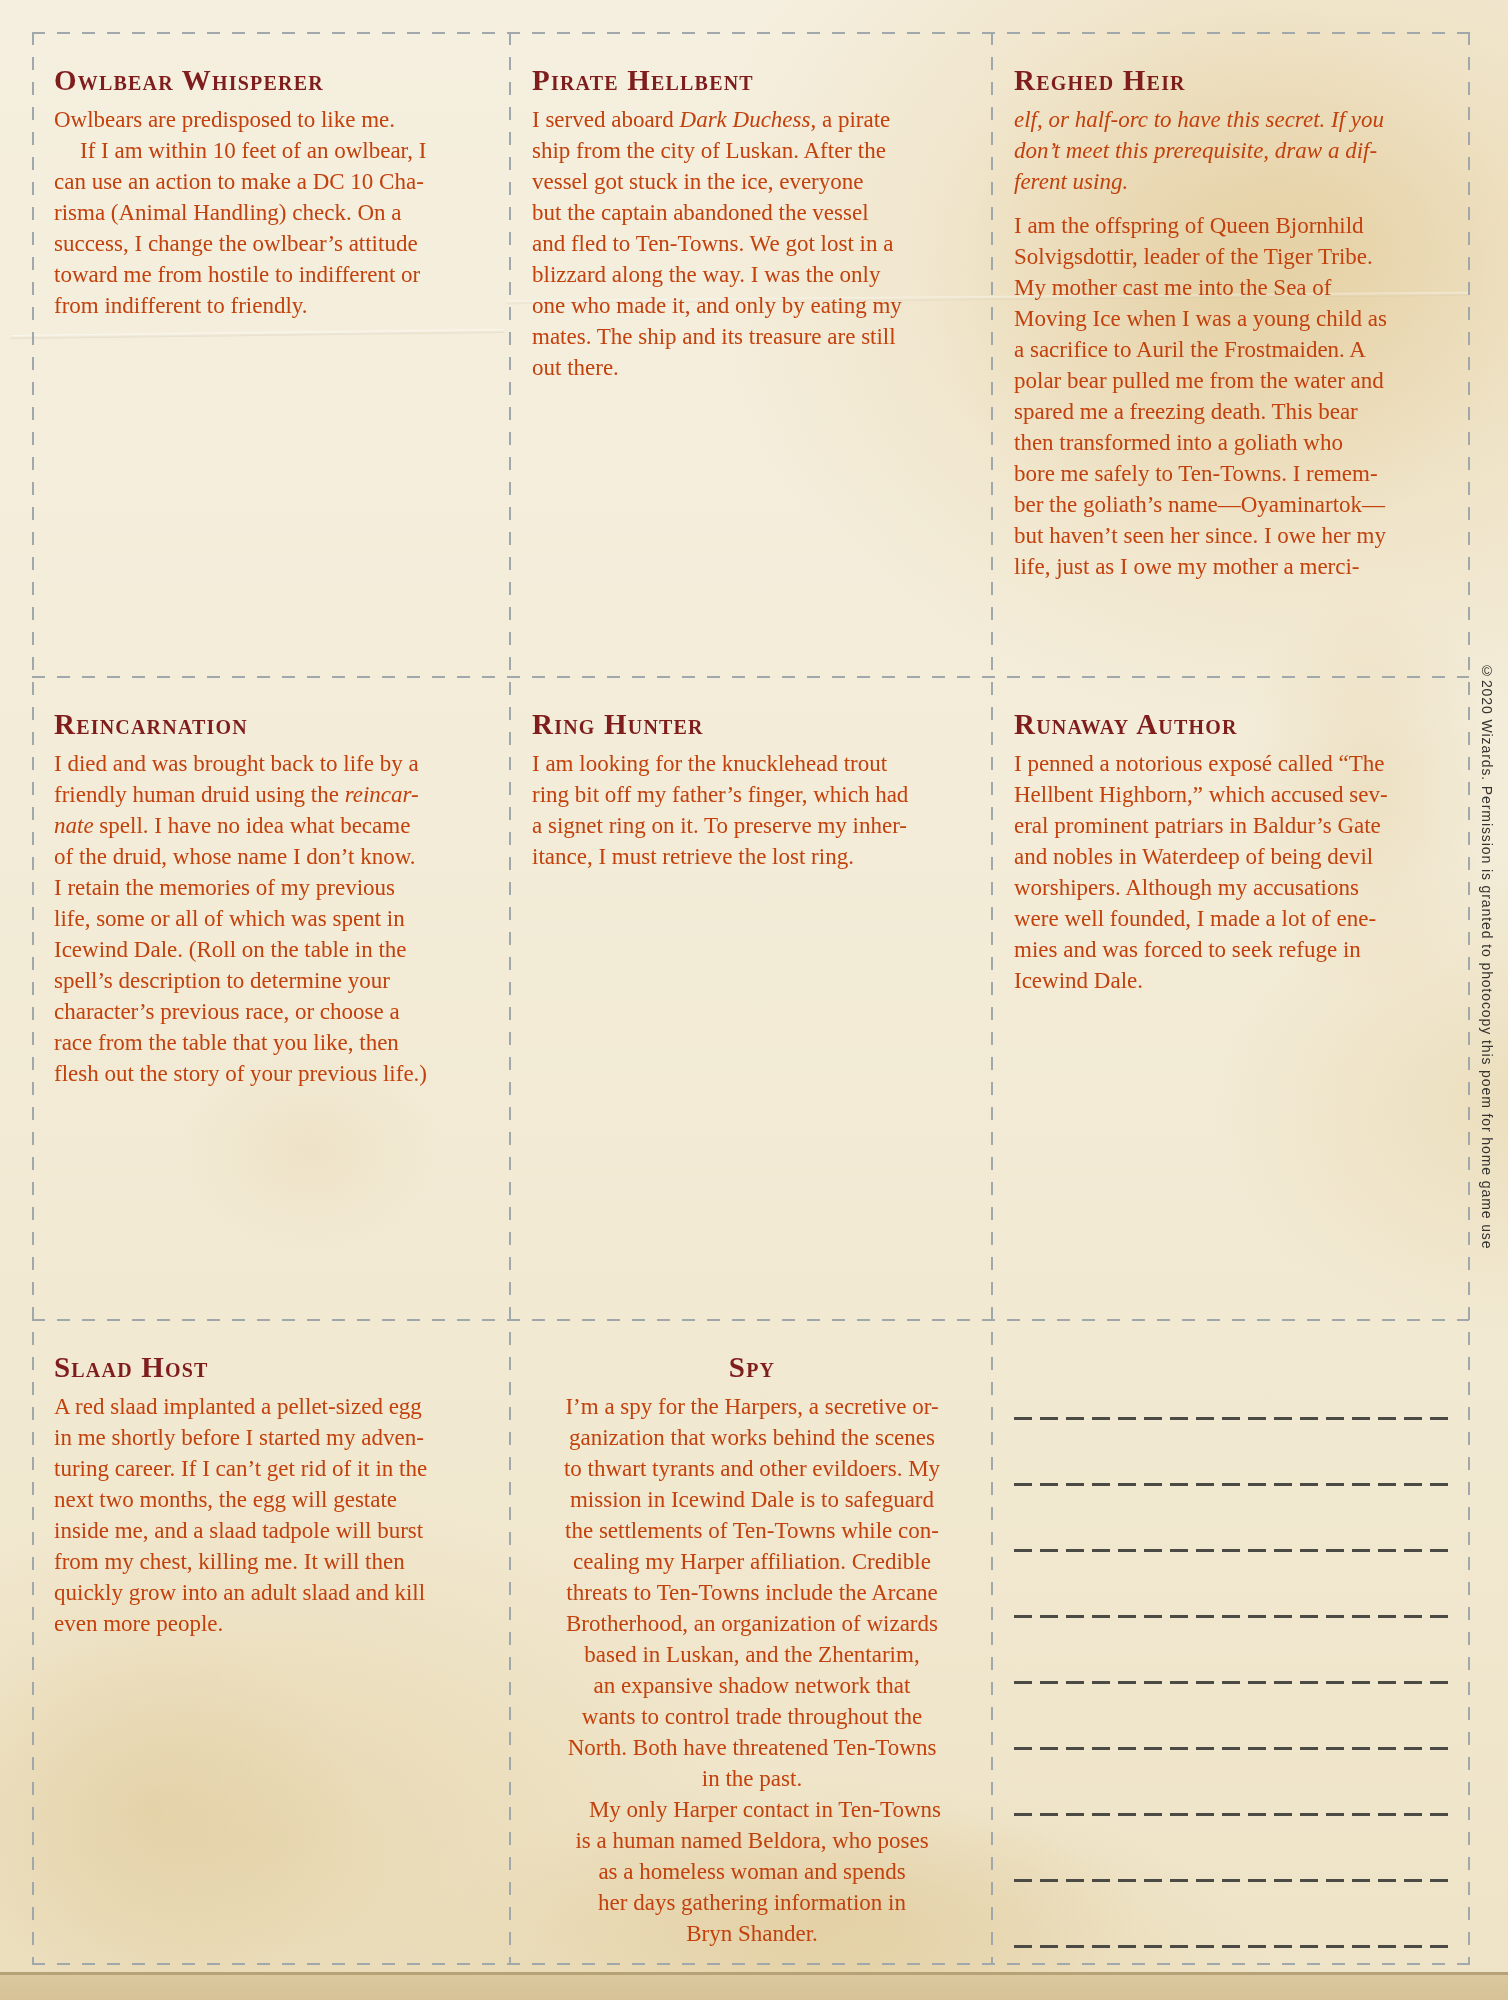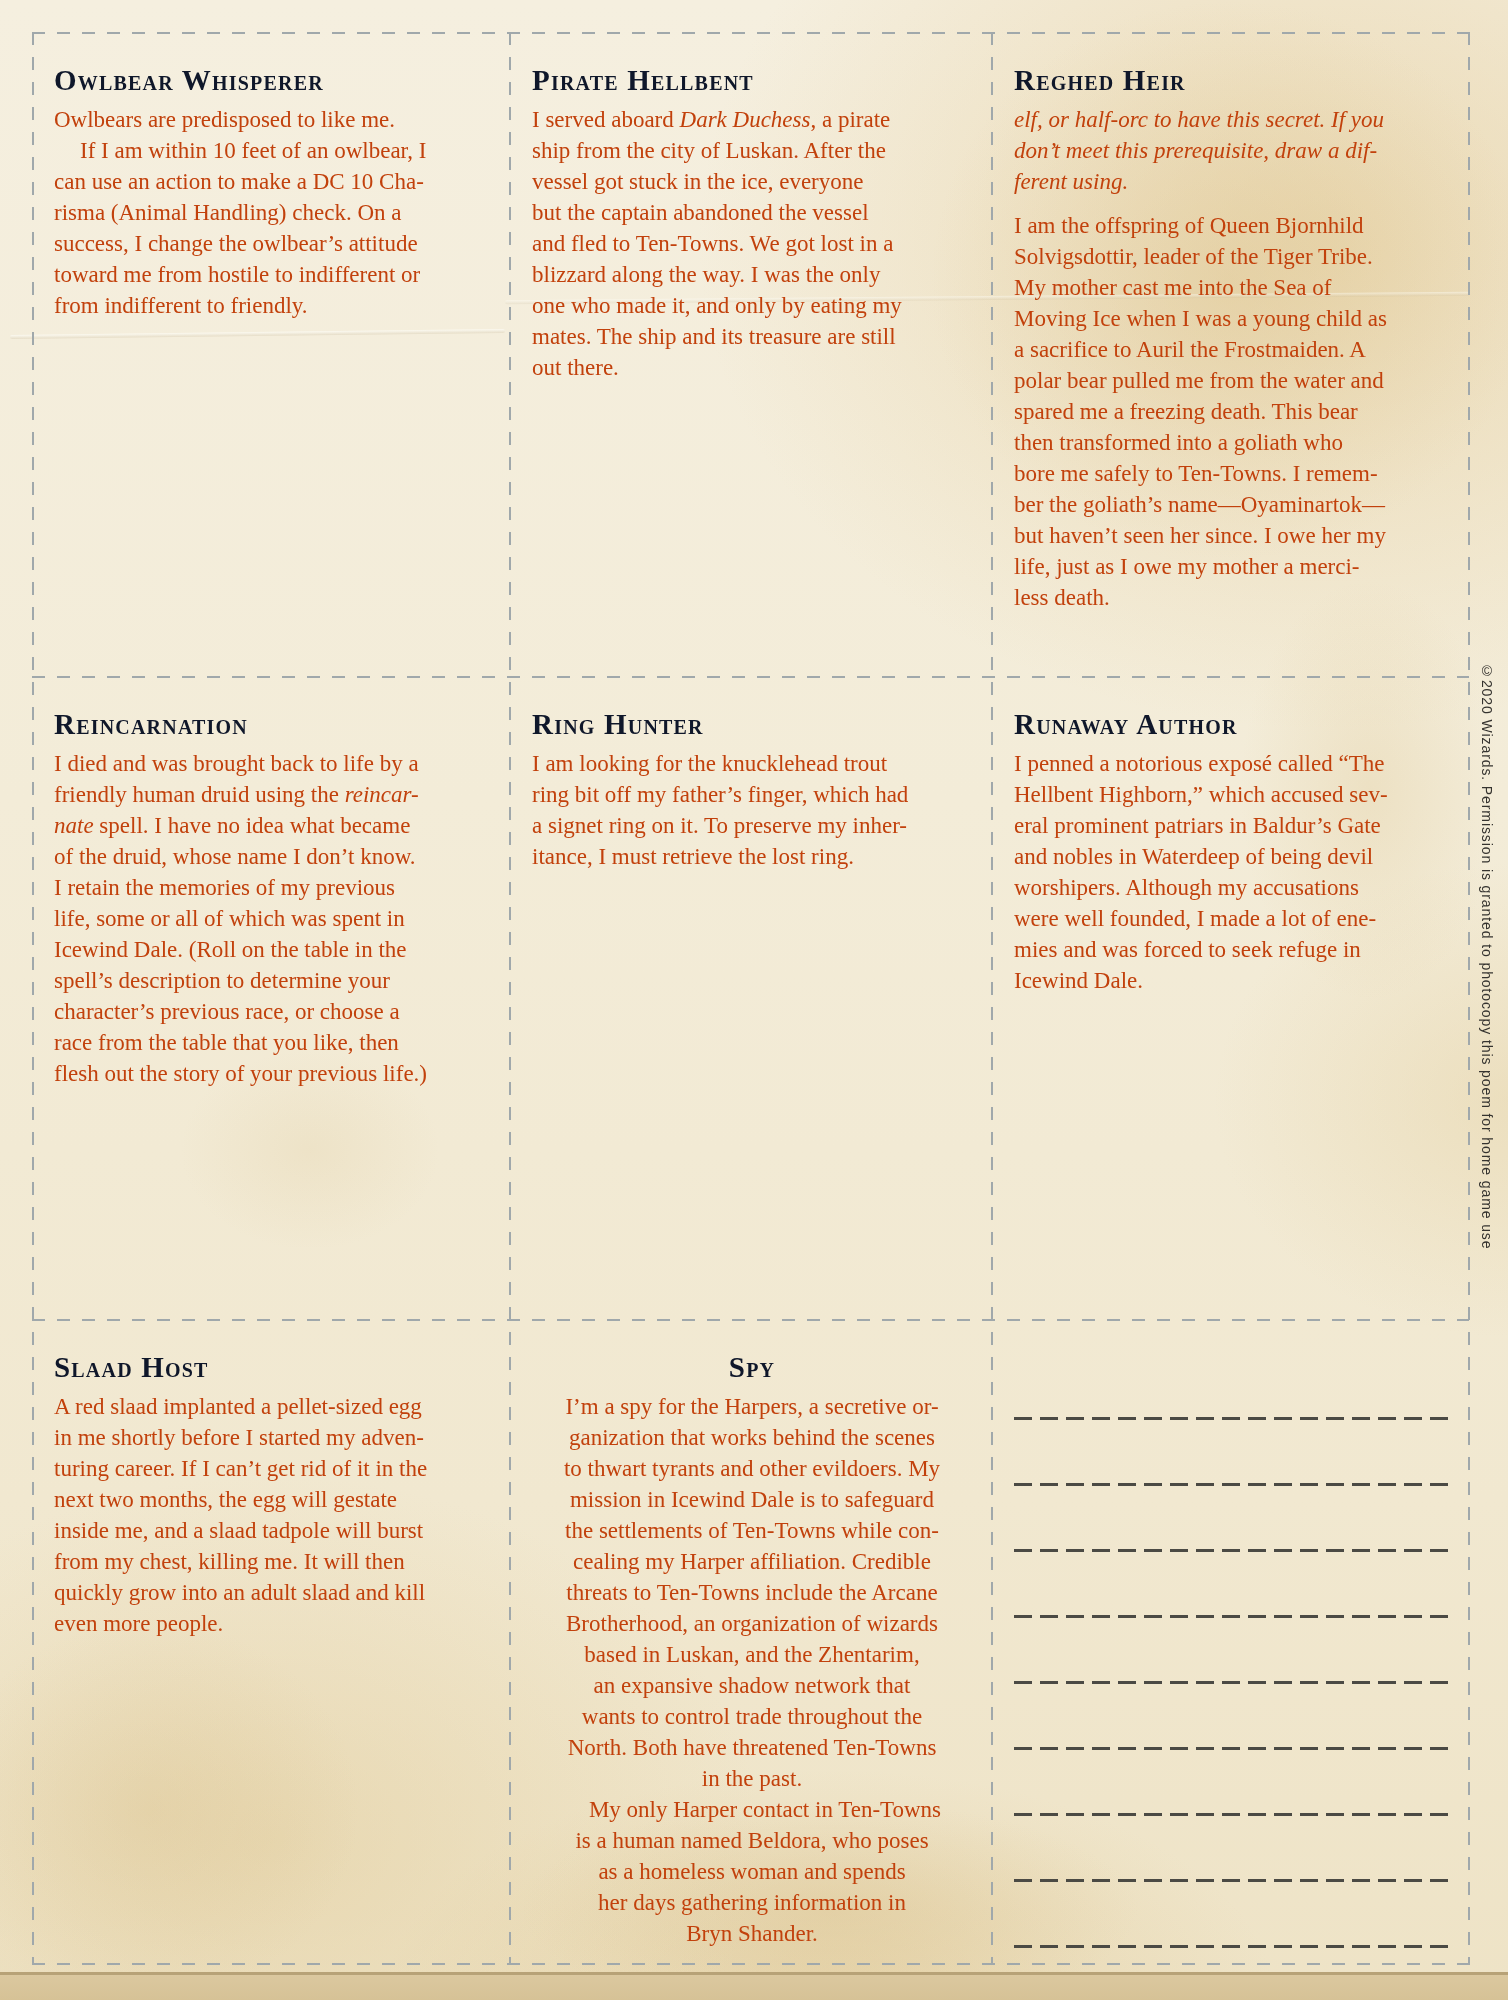--- a/index.html
+++ b/index.html
@@ -12,21 +12,21 @@
       radial-gradient(620px 320px at 55% 100%, rgba(219,192,134,0.42), rgba(219,192,134,0) 72%),
       radial-gradient(420px 340px at 100% 55%, rgba(222,198,142,0.32), rgba(222,198,142,0) 70%),
       linear-gradient(180deg,#f5efdf 0%,#f3ecd8 40%,#f1e8d0 75%,#eee3c6 100%);
   }
   .card{position:absolute;box-sizing:border-box;padding:30px 20px 0 22px;}
   .card-title{
     margin:0 0 7px 0;
     font:bold 29px/34px "Liberation Serif",serif;
     font-variant:small-caps;
     letter-spacing:1.2px;
-    color:#0f172a;
+    color:#7f1d1d;
   }
   .card-body{color:#c2410c;}
   .line{font:23px/31px "Liberation Serif",serif;white-space:nowrap;height:31px;}
   .para.indent .line:first-child{text-indent:26px;}
   .para.italic .line{font-style:italic;}
   .para.gap{margin-top:13px;}
   .line em{font-style:italic;}
   .cutline-h{position:absolute;height:2px;left:32px;width:1437px;
     background:repeating-linear-gradient(90deg,#a0a8ab 0 13px,transparent 13px 25px);}
   .cutline-v{position:absolute;width:2px;top:32px;height:1933px;
@@ -114,21 +114,20 @@
         <div class="line">My mother cast me into the Sea of</div>
         <div class="line">Moving Ice when I was a young child as</div>
         <div class="line">a sacrifice to Auril the Frostmaiden. A</div>
         <div class="line">polar bear pulled me from the water and</div>
         <div class="line">spared me a freezing death. This bear</div>
         <div class="line">then transformed into a goliath who</div>
         <div class="line">bore me safely to Ten-Towns. I remem-</div>
         <div class="line">ber the goliath’s name—Oyaminartok—</div>
         <div class="line">but haven’t seen her since. I owe her my</div>
         <div class="line">life, just as I owe my mother a merci-</div>
-        <div class="line">less death.</div>
       </div>
     </div>
 </section>
 
 <section class="card" style="left:32px;top:677px;width:478px;height:643px;">
   <h2 class="card-title">Reincarnation</h2>
   <div class="card-body">
       <div class="para">
         <div class="line">I died and was brought back to life by a</div>
         <div class="line">friendly human druid using the <em>reincar-</em></div>

